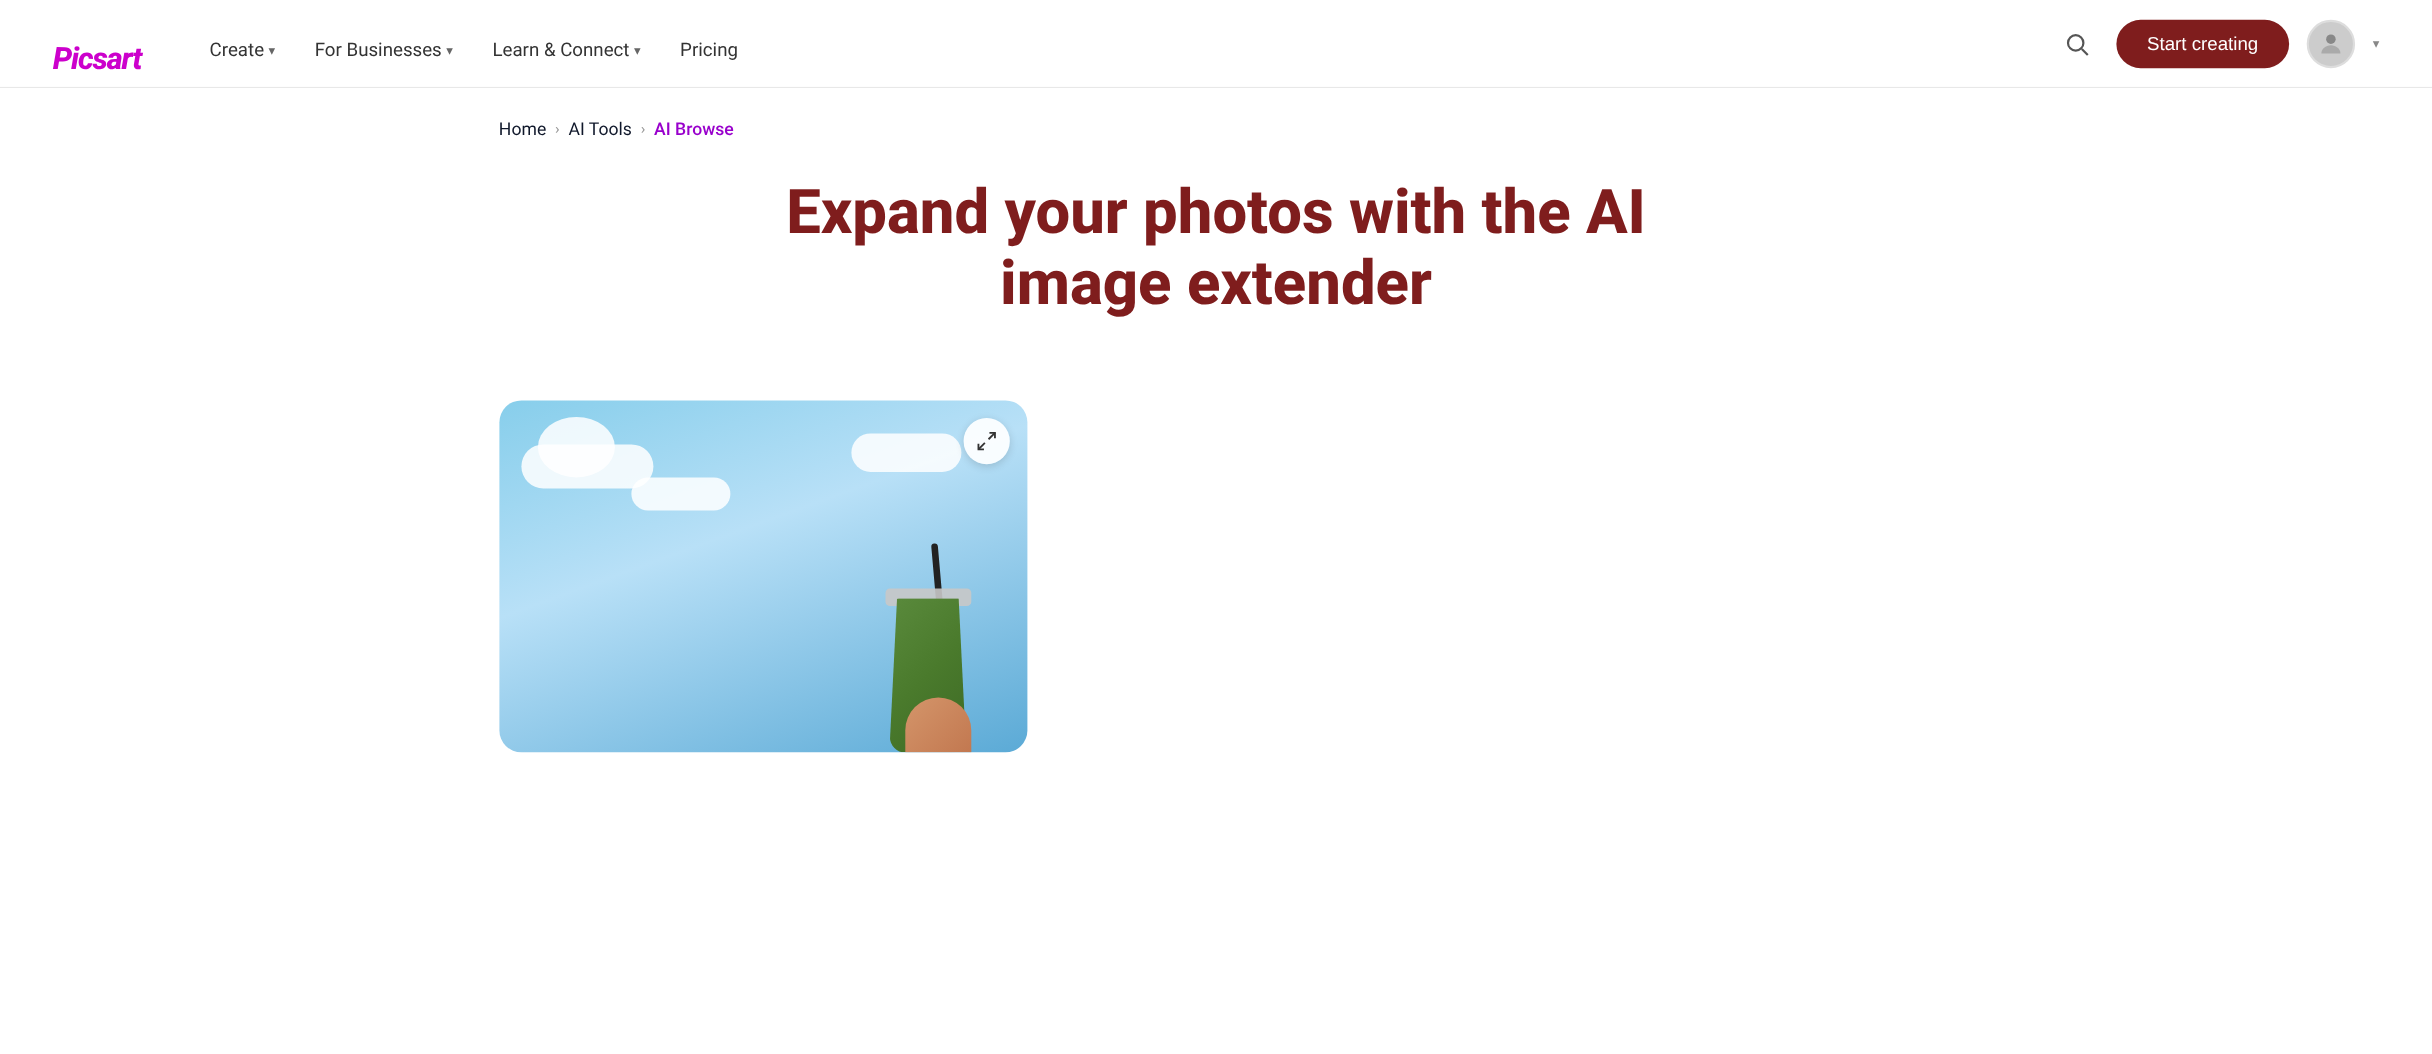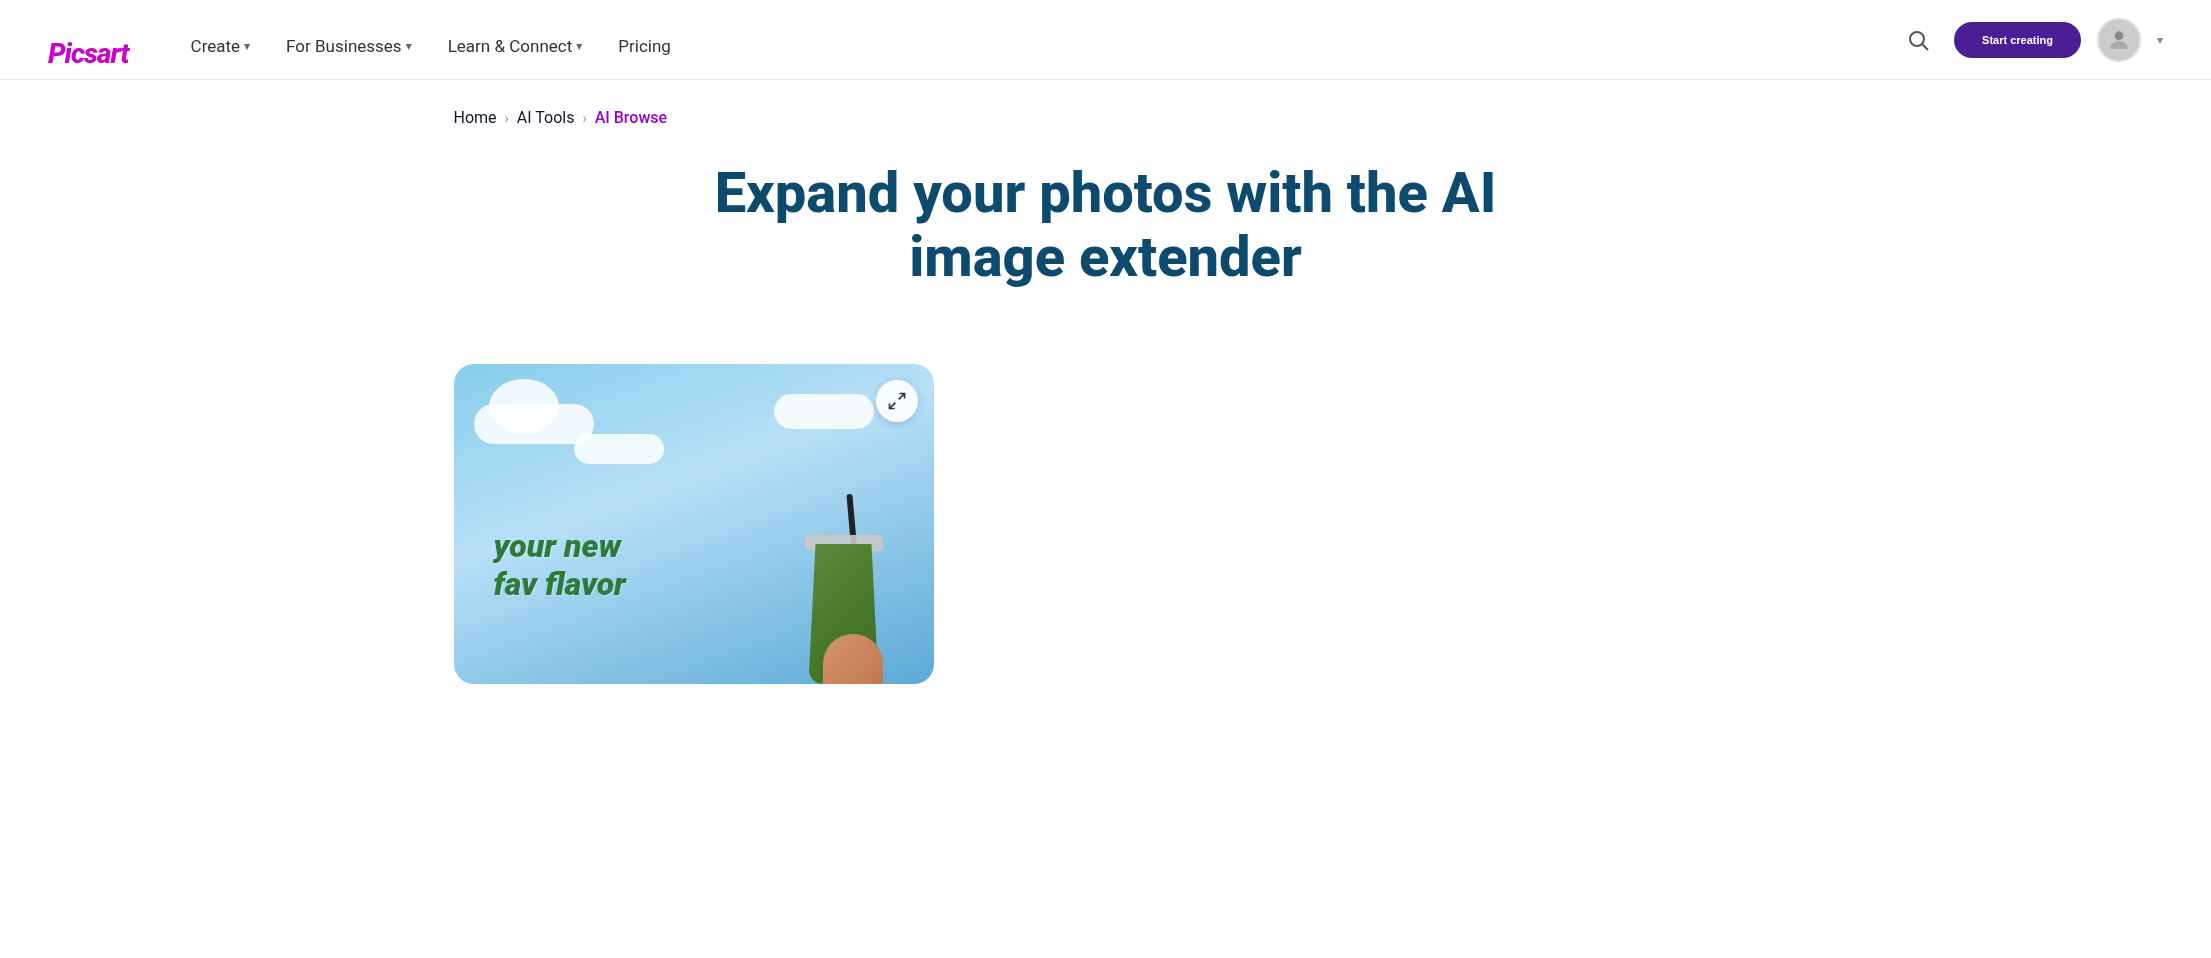--- a/index.html
+++ b/index.html
@@ -58,27 +58,27 @@
       width: 40px;
       height: 40px;
       display: flex;
       align-items: center;
       justify-content: center;
       cursor: pointer;
       border-radius: 50%;
     }
     .search-svg { width: 24px; height: 24px; stroke: #555; fill: none; stroke-width: 2; }
     .start-creating-btn {
-      background: #4c1d95;
+      background: #7f1d1d;
       color: #fff;
       border: none;
       border-radius: 50px;
       padding: 12px 28px;
-      font-size: 11px;
-      font-weight: 700;
+      font-size: 17px;
+      font-weight: 400;
       cursor: pointer;
     }
     .user-avatar {
       width: 44px;
       height: 44px;
       border-radius: 50%;
       background: #ccc;
       display: flex;
       align-items: center;
       justify-content: center;
@@ -109,21 +109,21 @@
 
     
     .hero {
       text-align: center;
       padding: 10px 0 50px;
     }
     .hero-title {
       font-size: 56px;
       font-weight: 800;
       line-height: 1.15;
-      color: #0c4a6e;
+      color: #7f1d1d;
       margin-bottom: 24px;
       max-width: 900px;
       margin-left: auto;
       margin-right: auto;
     }
     .hero-subtitle {
       font-size: 18px;
       color: #444;
       line-height: 1.65;
       max-width: 820px;
@@ -343,24 +343,20 @@
 
   <div class="two-col">
 
     <div class="left-col">
       <div class="demo-image-container">
 
         <div class="cloud cloud1"></div>
         <div class="cloud cloud2"></div>
         <div class="cloud cloud3"></div>
 
-        <div class="demo-text-overlay">
-          <div>your new</div>
-          <div>fav flavor</div>
-        </div>
 
         <div class="cup-illustration">
           <div class="cup-straw"></div>
           <div class="cup-lid"></div>
           <div class="cup-body"></div>
           <div class="cup-hand"></div>
         </div>
 
         <div class="expand-icon">
           <svg viewBox="0 0 24 24">

